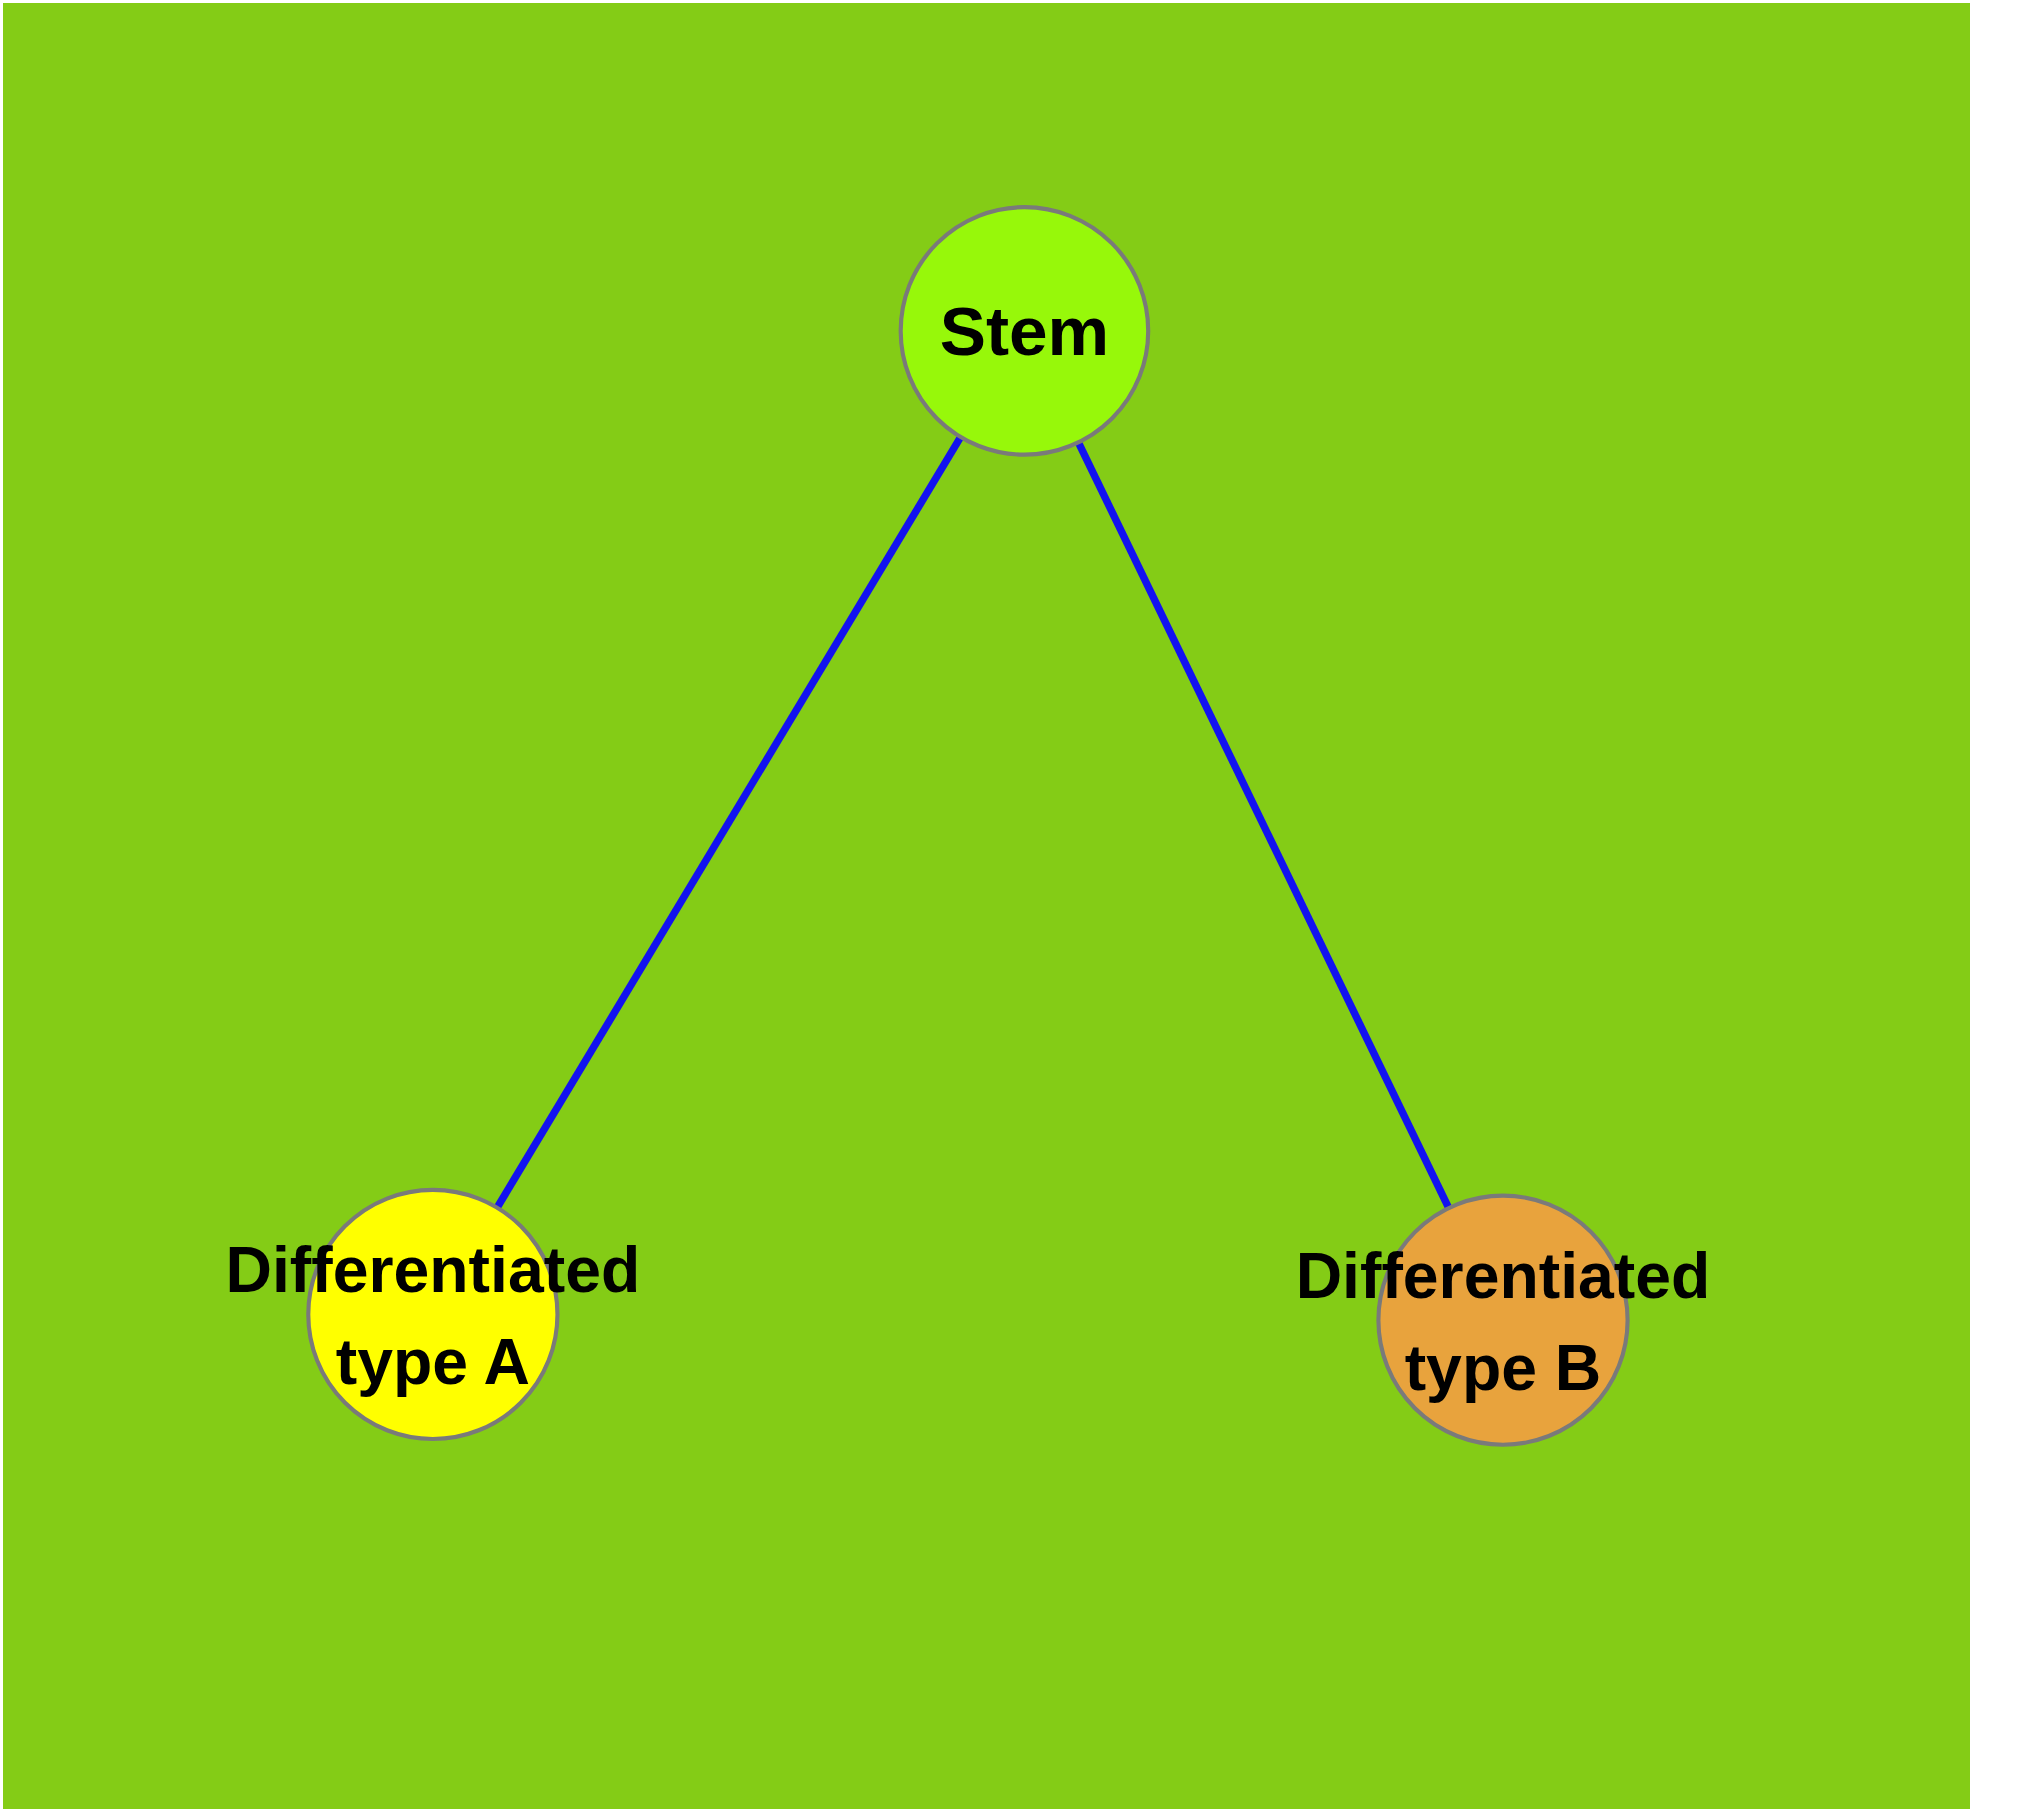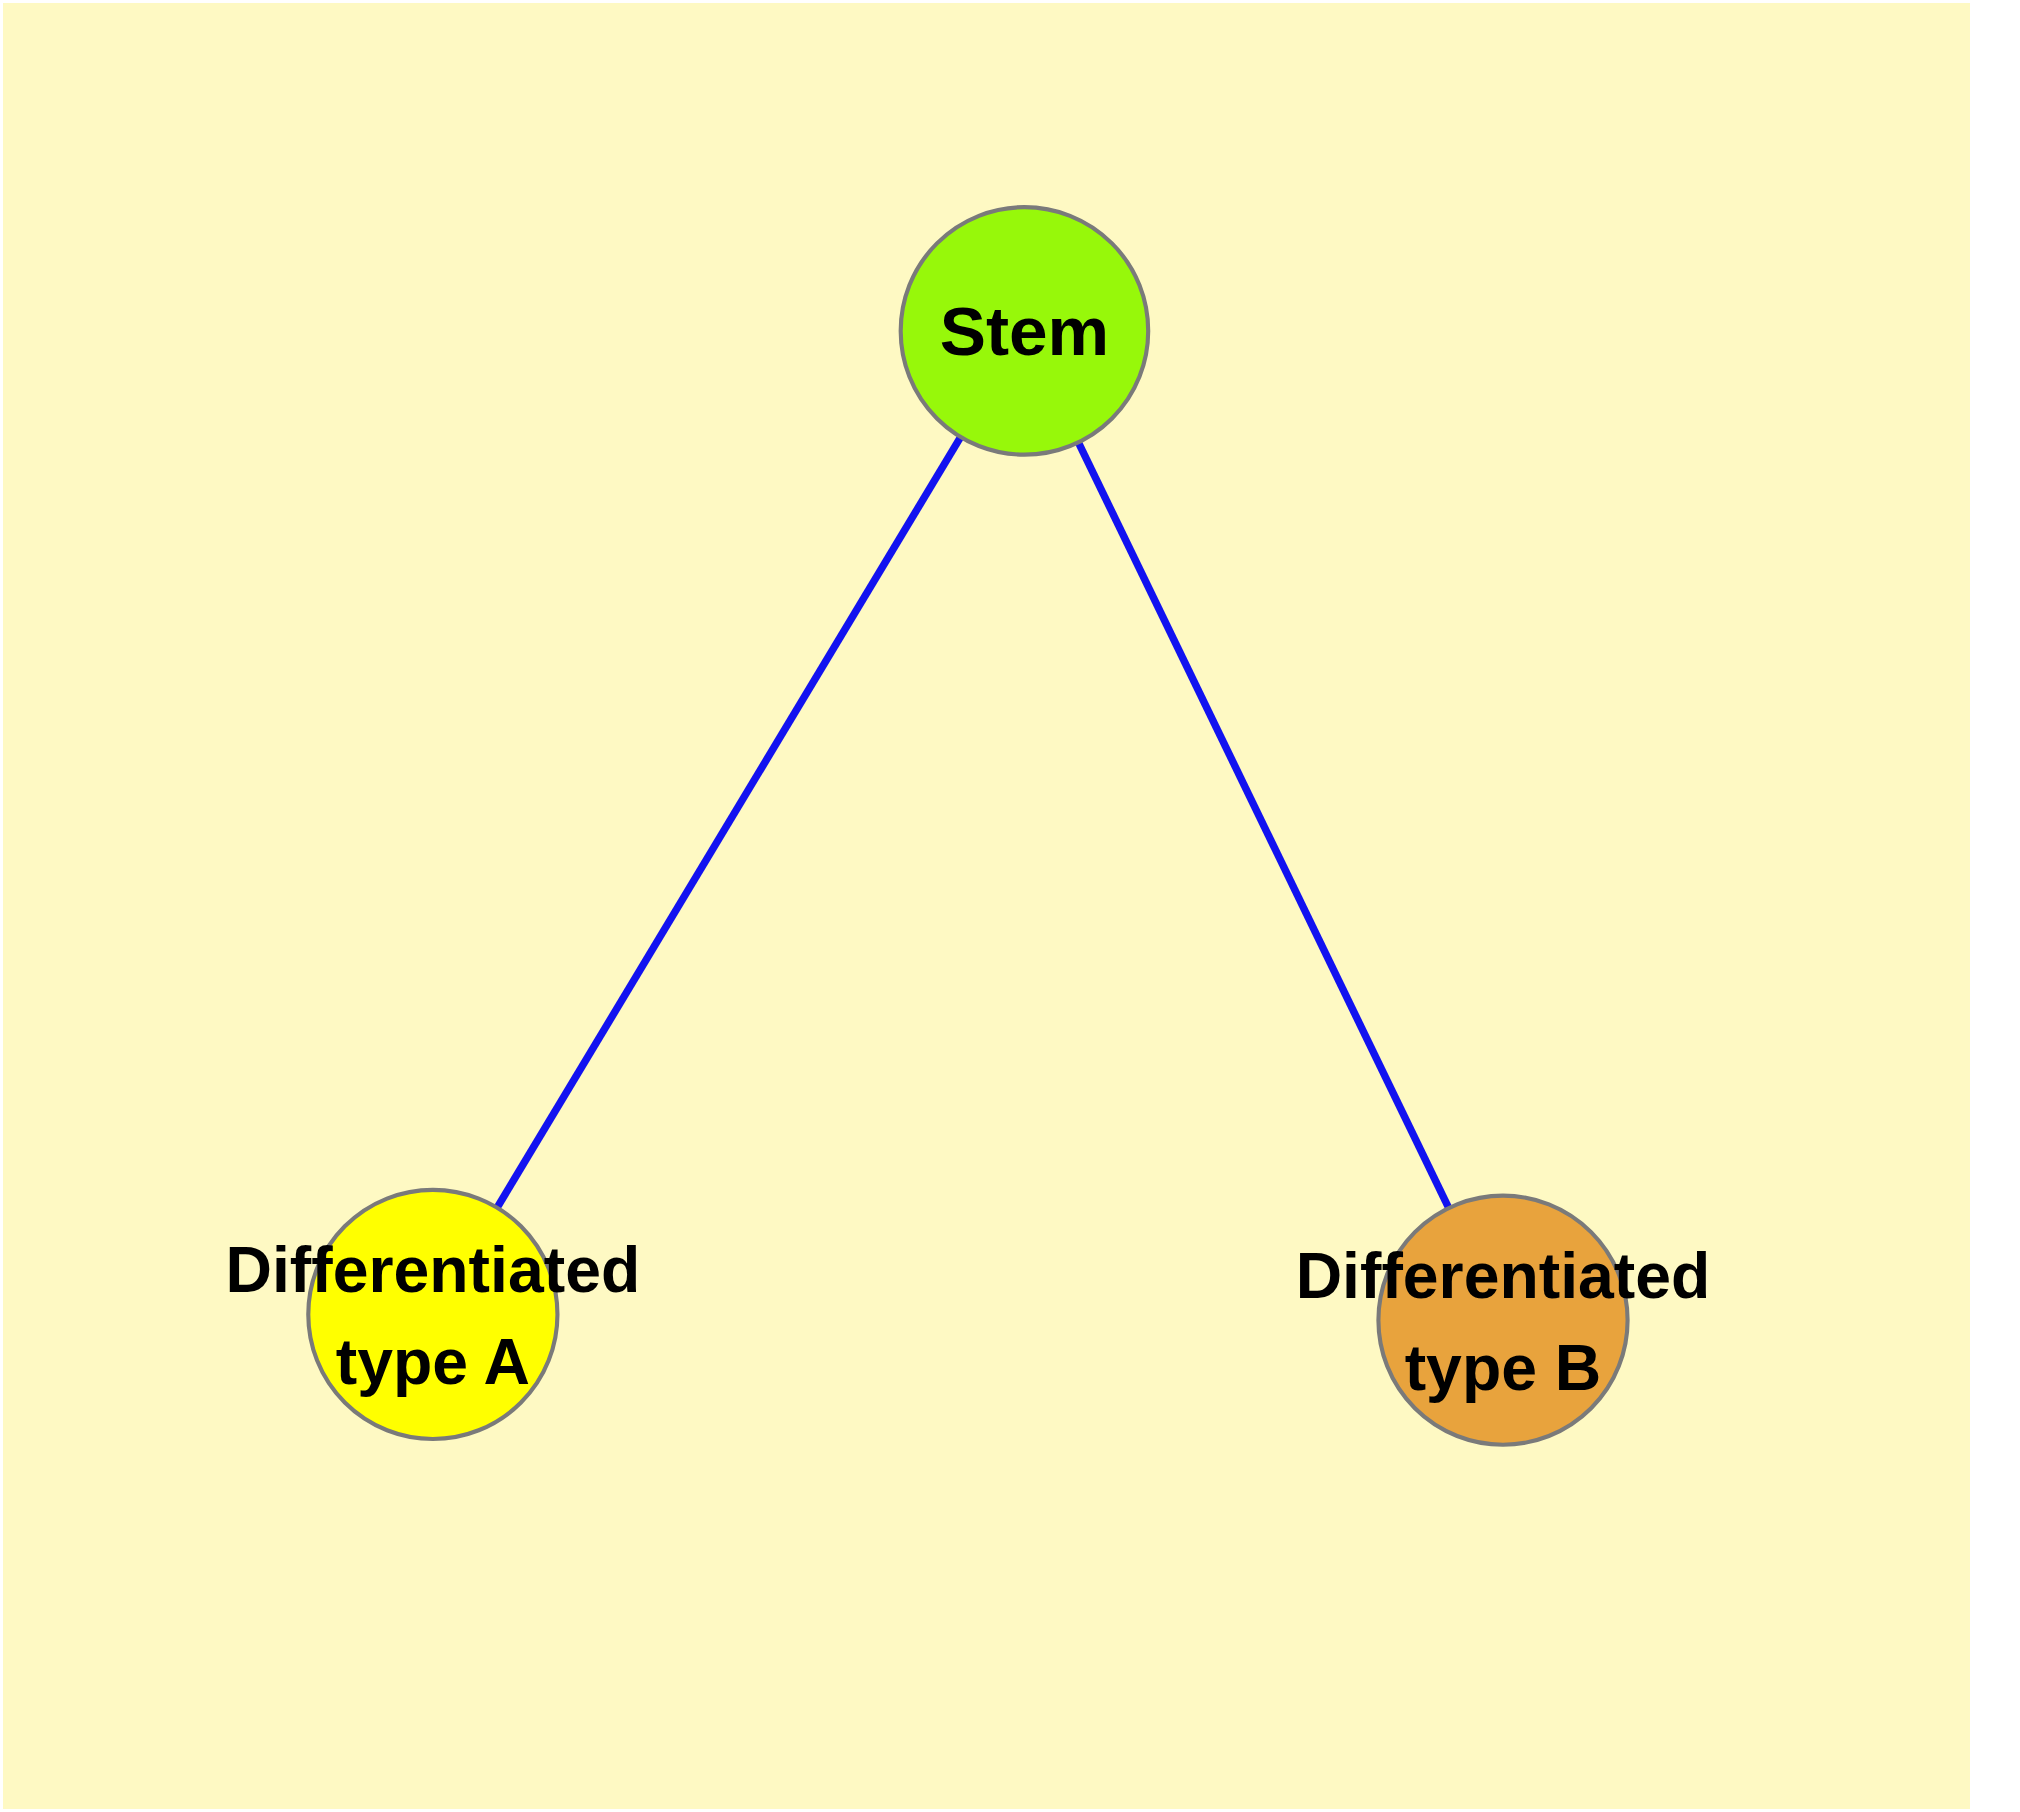--- a/index.html
+++ b/index.html
@@ -11,21 +11,21 @@
     font-family: "Liberation Sans", sans-serif;
   }
   .canvas {
     position: absolute;
     left: 0;
     top: 0;
     width: 1973px;
     height: 1812px;
     box-sizing: border-box;
     border: 3.4px solid #FFFFFF;
-    background: #fef9c3;
+    background: #84cc16;
   }
   svg.graph {
     position: absolute;
     left: 0;
     top: 0;
     width: 100%;
     height: 100%;
     display: block;
   }
   .edge-line {

